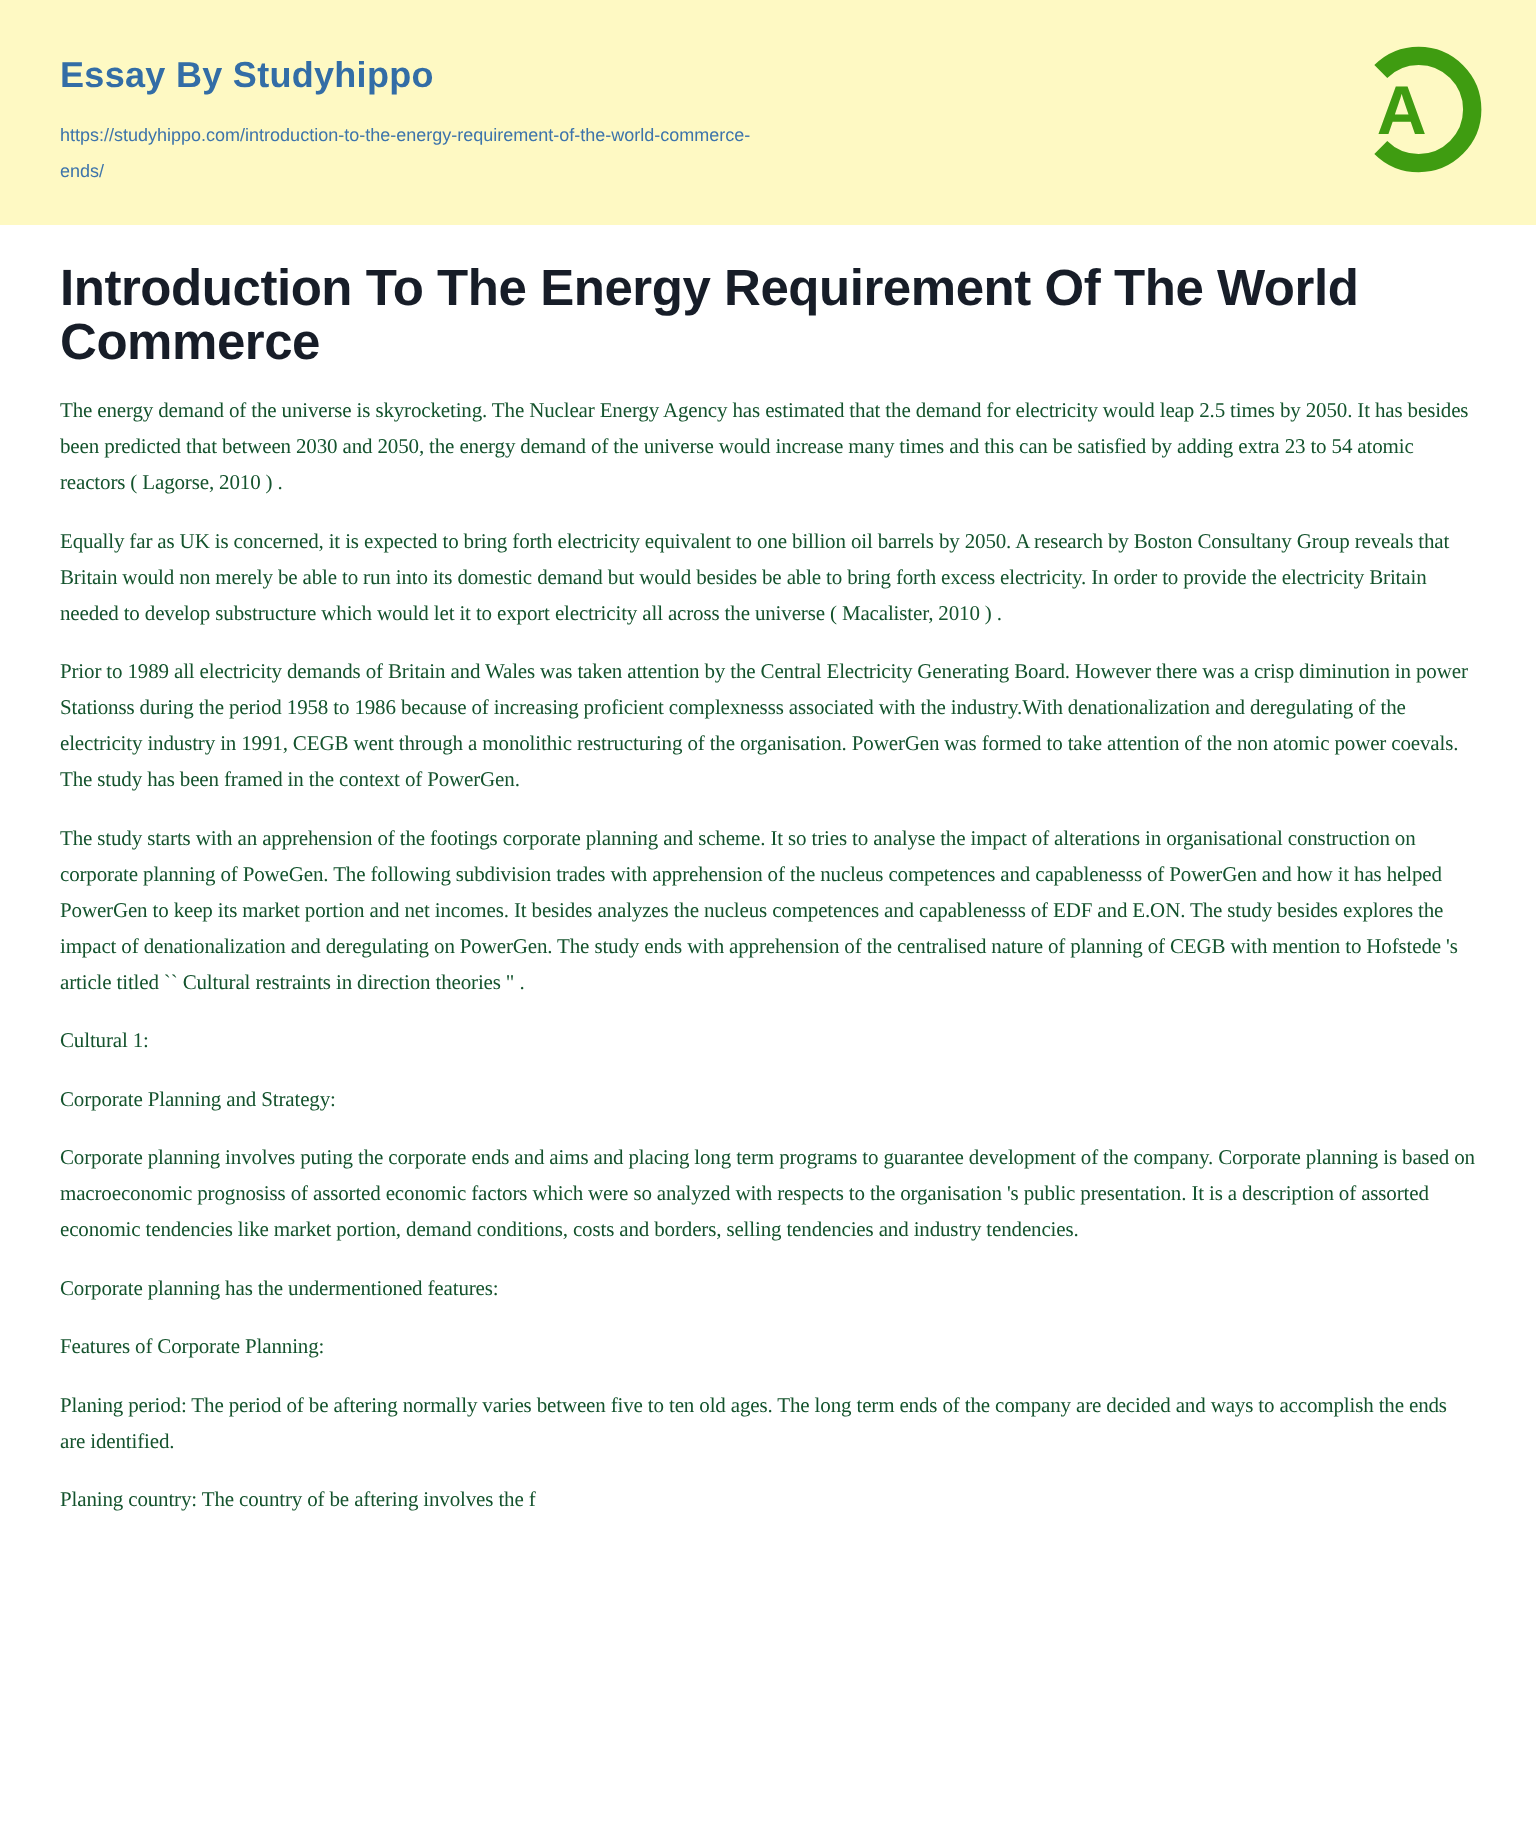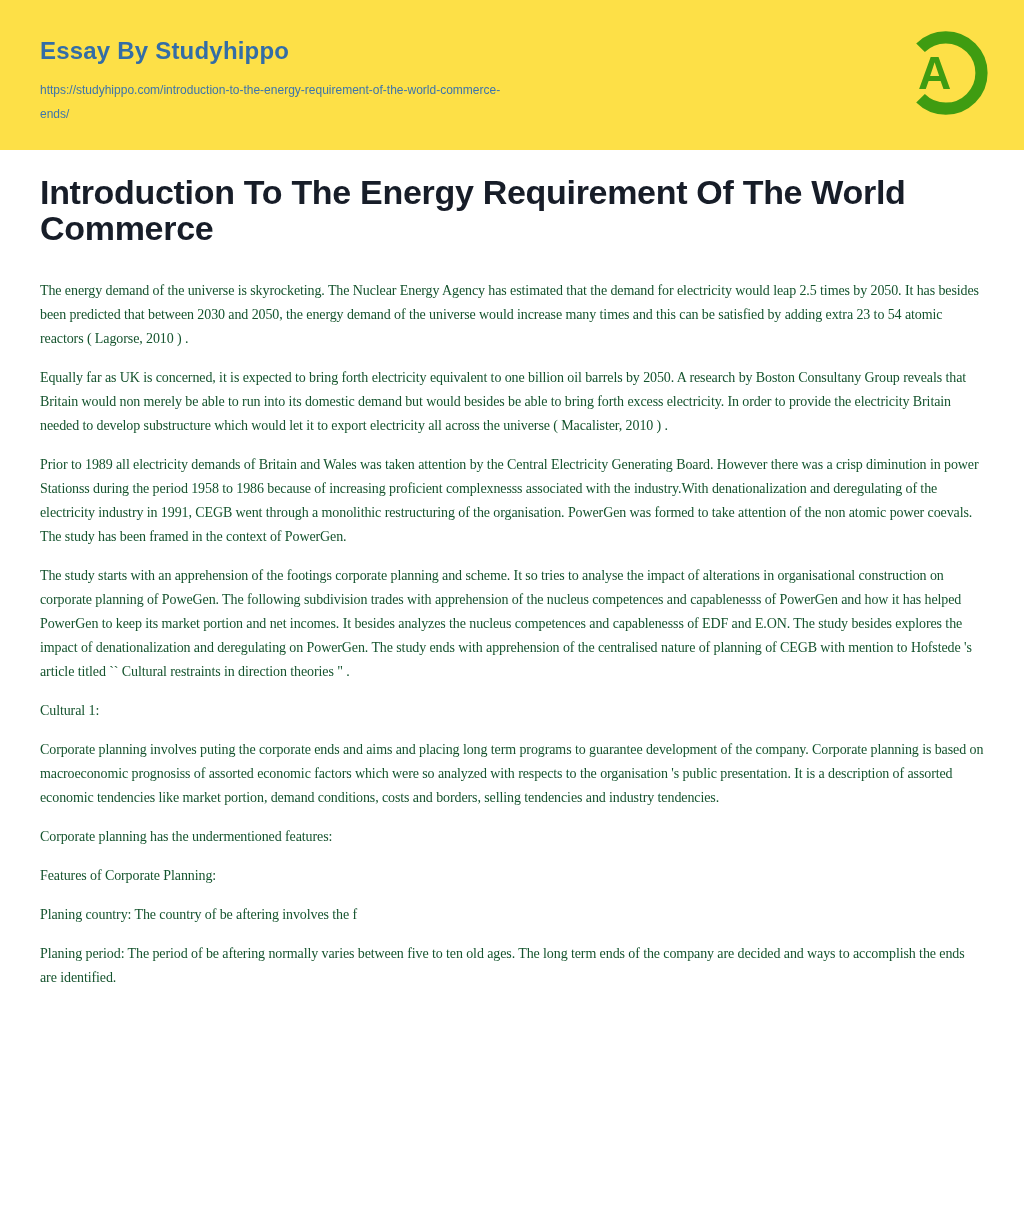--- a/index.html
+++ b/index.html
@@ -12,21 +12,21 @@
     width: 1024px;
     min-height: 1231px;
     font-family: "Liberation Sans", sans-serif;
     -webkit-font-smoothing: antialiased;
   }
 
   
   .header {
     position: relative;
     height: 150px;
-    background: #fde047;
+    background: #fef9c3;
     padding: 36px 40px 0 40px;
   }
   .site-title {
     font-size: 24px;
     font-weight: 700;
     color: #336da6;
     letter-spacing: 0.2px;
     line-height: 30px;
   }
   .page-url {
@@ -45,21 +45,21 @@
     width: 94px;
     height: 94px;
   }
   .logo svg { display: block; width: 100%; height: 100%; }
 
   
   main {
     padding: 24px 40px 0 40px;
   }
   h1.article-title {
-    margin: 0 0 33px 0;
+    margin: 0 0 17px 0;
     max-width: 910px;
     font-size: 34px;
     line-height: 36px;
     font-weight: 700;
     color: #171d28;
     letter-spacing: -0.3px;
   }
   #article-body p {
     margin: 0 0 15px 0;
     max-width: 944px;
@@ -88,19 +88,20 @@
 
 <main>
   <h1 class="article-title">Introduction To The Energy Requirement Of The World Commerce</h1>
 
   <div id="article-body">
       <p>The energy demand of the universe is skyrocketing. The Nuclear Energy Agency has estimated that the demand for electricity would leap 2.5 times by 2050. It has besides been predicted that between 2030 and 2050, the energy demand of the universe would increase many times and this can be satisfied by adding extra 23 to 54 atomic reactors ( Lagorse, 2010 ) .</p>
       <p>Equally far as UK is concerned, it is expected to bring forth electricity equivalent to one billion oil barrels by 2050. A research by Boston Consultany Group reveals that Britain would non merely be able to run into its domestic demand but would besides be able to bring forth excess electricity. In order to provide the electricity Britain needed to develop substructure which would let it to export electricity all across the universe ( Macalister, 2010 ) .</p>
       <p>Prior to 1989 all electricity demands of Britain and Wales was taken attention by the Central Electricity Generating Board. However there was a crisp diminution in power Stationss during the period 1958 to 1986 because of increasing proficient complexnesss associated with the industry.With denationalization and deregulating of the electricity industry in 1991, CEGB went through a monolithic restructuring of the organisation. PowerGen was formed to take attention of the non atomic power coevals. The study has been framed in the context of PowerGen.</p>
       <p>The study starts with an apprehension of the footings corporate planning and scheme. It so tries to analyse the impact of alterations in organisational construction on corporate planning of PoweGen. The following subdivision trades with apprehension of the nucleus competences and capablenesss of PowerGen and how it has helped PowerGen to keep its market portion and net incomes. It besides analyzes the nucleus competences and capablenesss of EDF and E.ON. The study besides explores the impact of denationalization and deregulating on PowerGen. The study ends with apprehension of the centralised nature of planning of CEGB with mention to Hofstede 's article titled `` Cultural restraints in direction theories " .</p>
       <p>Cultural 1:</p>
+      <p>Corporate Planning and Strategy:</p>
       <p>Corporate planning involves puting the corporate ends and aims and placing long term programs to guarantee development of the company. Corporate planning is based on macroeconomic prognosiss of assorted economic factors which were so analyzed with respects to the organisation 's public presentation. It is a description of assorted economic tendencies like market portion, demand conditions, costs and borders, selling tendencies and industry tendencies.</p>
       <p>Corporate planning has the undermentioned features:</p>
       <p>Features of Corporate Planning:</p>
+      <p>Planing period: The period of be aftering normally varies between five to ten old ages. The long term ends of the company are decided and ways to accomplish the ends are identified.</p>
       <p>Planing country: The country of be aftering involves the f</p>
-      <p>Planing period: The period of be aftering normally varies between five to ten old ages. The long term ends of the company are decided and ways to accomplish the ends are identified.</p>
     </div>
 </main>
 
 </body></html>

